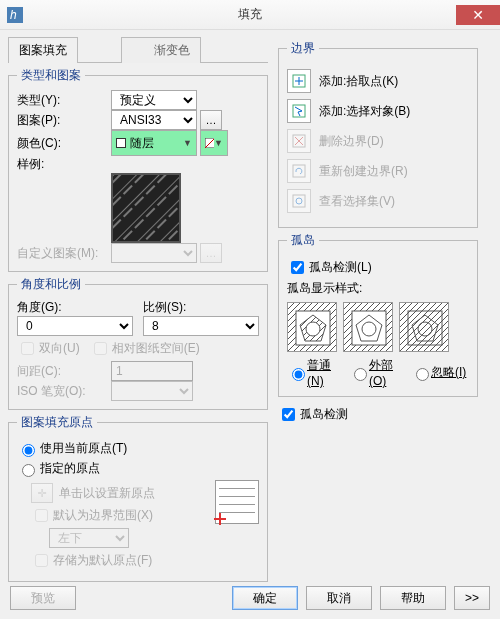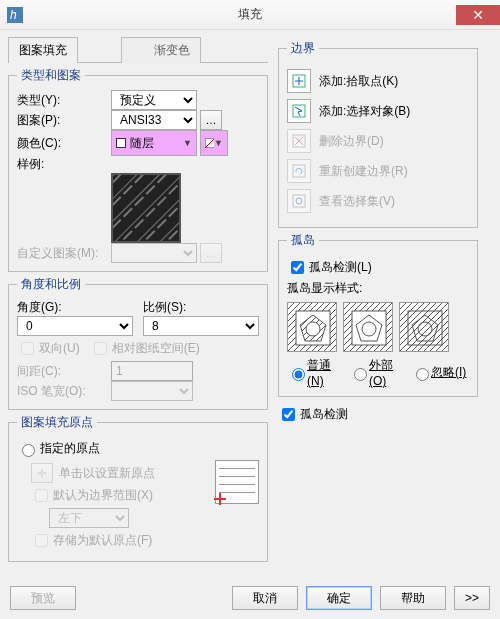--- a/index.html
+++ b/index.html
@@ -63,21 +63,21 @@
 .origin-preview .cross { position: absolute; width: 12px; height: 12px; bottom: -2px; left: -2px; }
 .origin-preview .cross::before { content:''; position:absolute; width:12px; height:2px; background:#e03030; top:5px; }
 .origin-preview .cross::after { content:''; position:absolute; height:12px; width:2px; background:#e03030; left:5px; }
 
 .footer { display: flex; gap: 8px; padding: 4px 10px 8px; align-items: center; }
 .btn { height: 24px; min-width: 66px; border: 1px solid #aaa; background: linear-gradient(#fafafa,#e8e8e8); padding: 0 10px; display: inline-flex; align-items: center; justify-content: center; }
 .btn.def { border: 1px solid #6aa0e0; box-shadow: inset 0 0 0 1px #aed4ff; }
 .btn.dis { color: #aaa; }
 .spacer { flex: 1; }
 
-.color-select { width: 86px; height: 20px; border: 1px solid #aaa; background: #f0abfc; display: flex; align-items: center; padding: 12px 4px; }
+.color-select { width: 86px; height: 20px; border: 1px solid #aaa; background: #86efac; display: flex; align-items: center; padding: 12px 4px; }
 .color-swatch { width: 10px; height: 10px; border: 1px solid #333; background: #fff; margin-right: 4px; }
 .tri { margin-left: auto; font-size: 9px; color: #444; }
 </style>
 </head>
 <body>
 
 <div class="titlebar">
   <div class="icon-slot">
     <svg width="16" height="16">
         <rect width="16" height="16" fill="#4a7fb5"></rect>
@@ -171,20 +171,24 @@
         <input type="text" disabled="" value="1" style="">
       </div>
       <div class="row disabled">
         <span class="label2">ISO 笔宽(O):</span>
         <select disabled="" style="width:82px"><option></option></select>
       </div>
     </fieldset>
 
     <fieldset>
       <legend>图案填充原点</legend>
+      <label class="chk">
+          <input type="radio" name="or" checked="" style="">
+          <span>使用当前原点(T)</span>
+        </label>
       <label class="chk">
           <input type="radio" name="or" style="">
           <span>指定的原点</span>
         </label>
       <div style="display:flex;gap:8px">
         <div style="flex:1;padding-left:14px">
           <div class="chk dis">
             <span class="icobtn dis" style="margin:0 6px 0 0">✛</span>
             <span>单击以设置新原点</span>
           </div>
@@ -309,17 +313,17 @@
     <label class="chk" style="margin-top:8px">
         <input type="checkbox" checked="" style="">
         <span>孤岛检测</span>
       </label>
   </div>
 </div>
 
 <div class="footer">
   <div class="btn dis">预览</div>
   <div class="spacer"></div>
+  <div class="btn def">确定</div>
   <div class="btn">取消</div>
-  <div class="btn def">确定</div>
   <div class="btn">帮助</div>
   <div class="btn" style="min-width:28px">&gt;&gt;</div>
 </div>
 
 </body></html>

